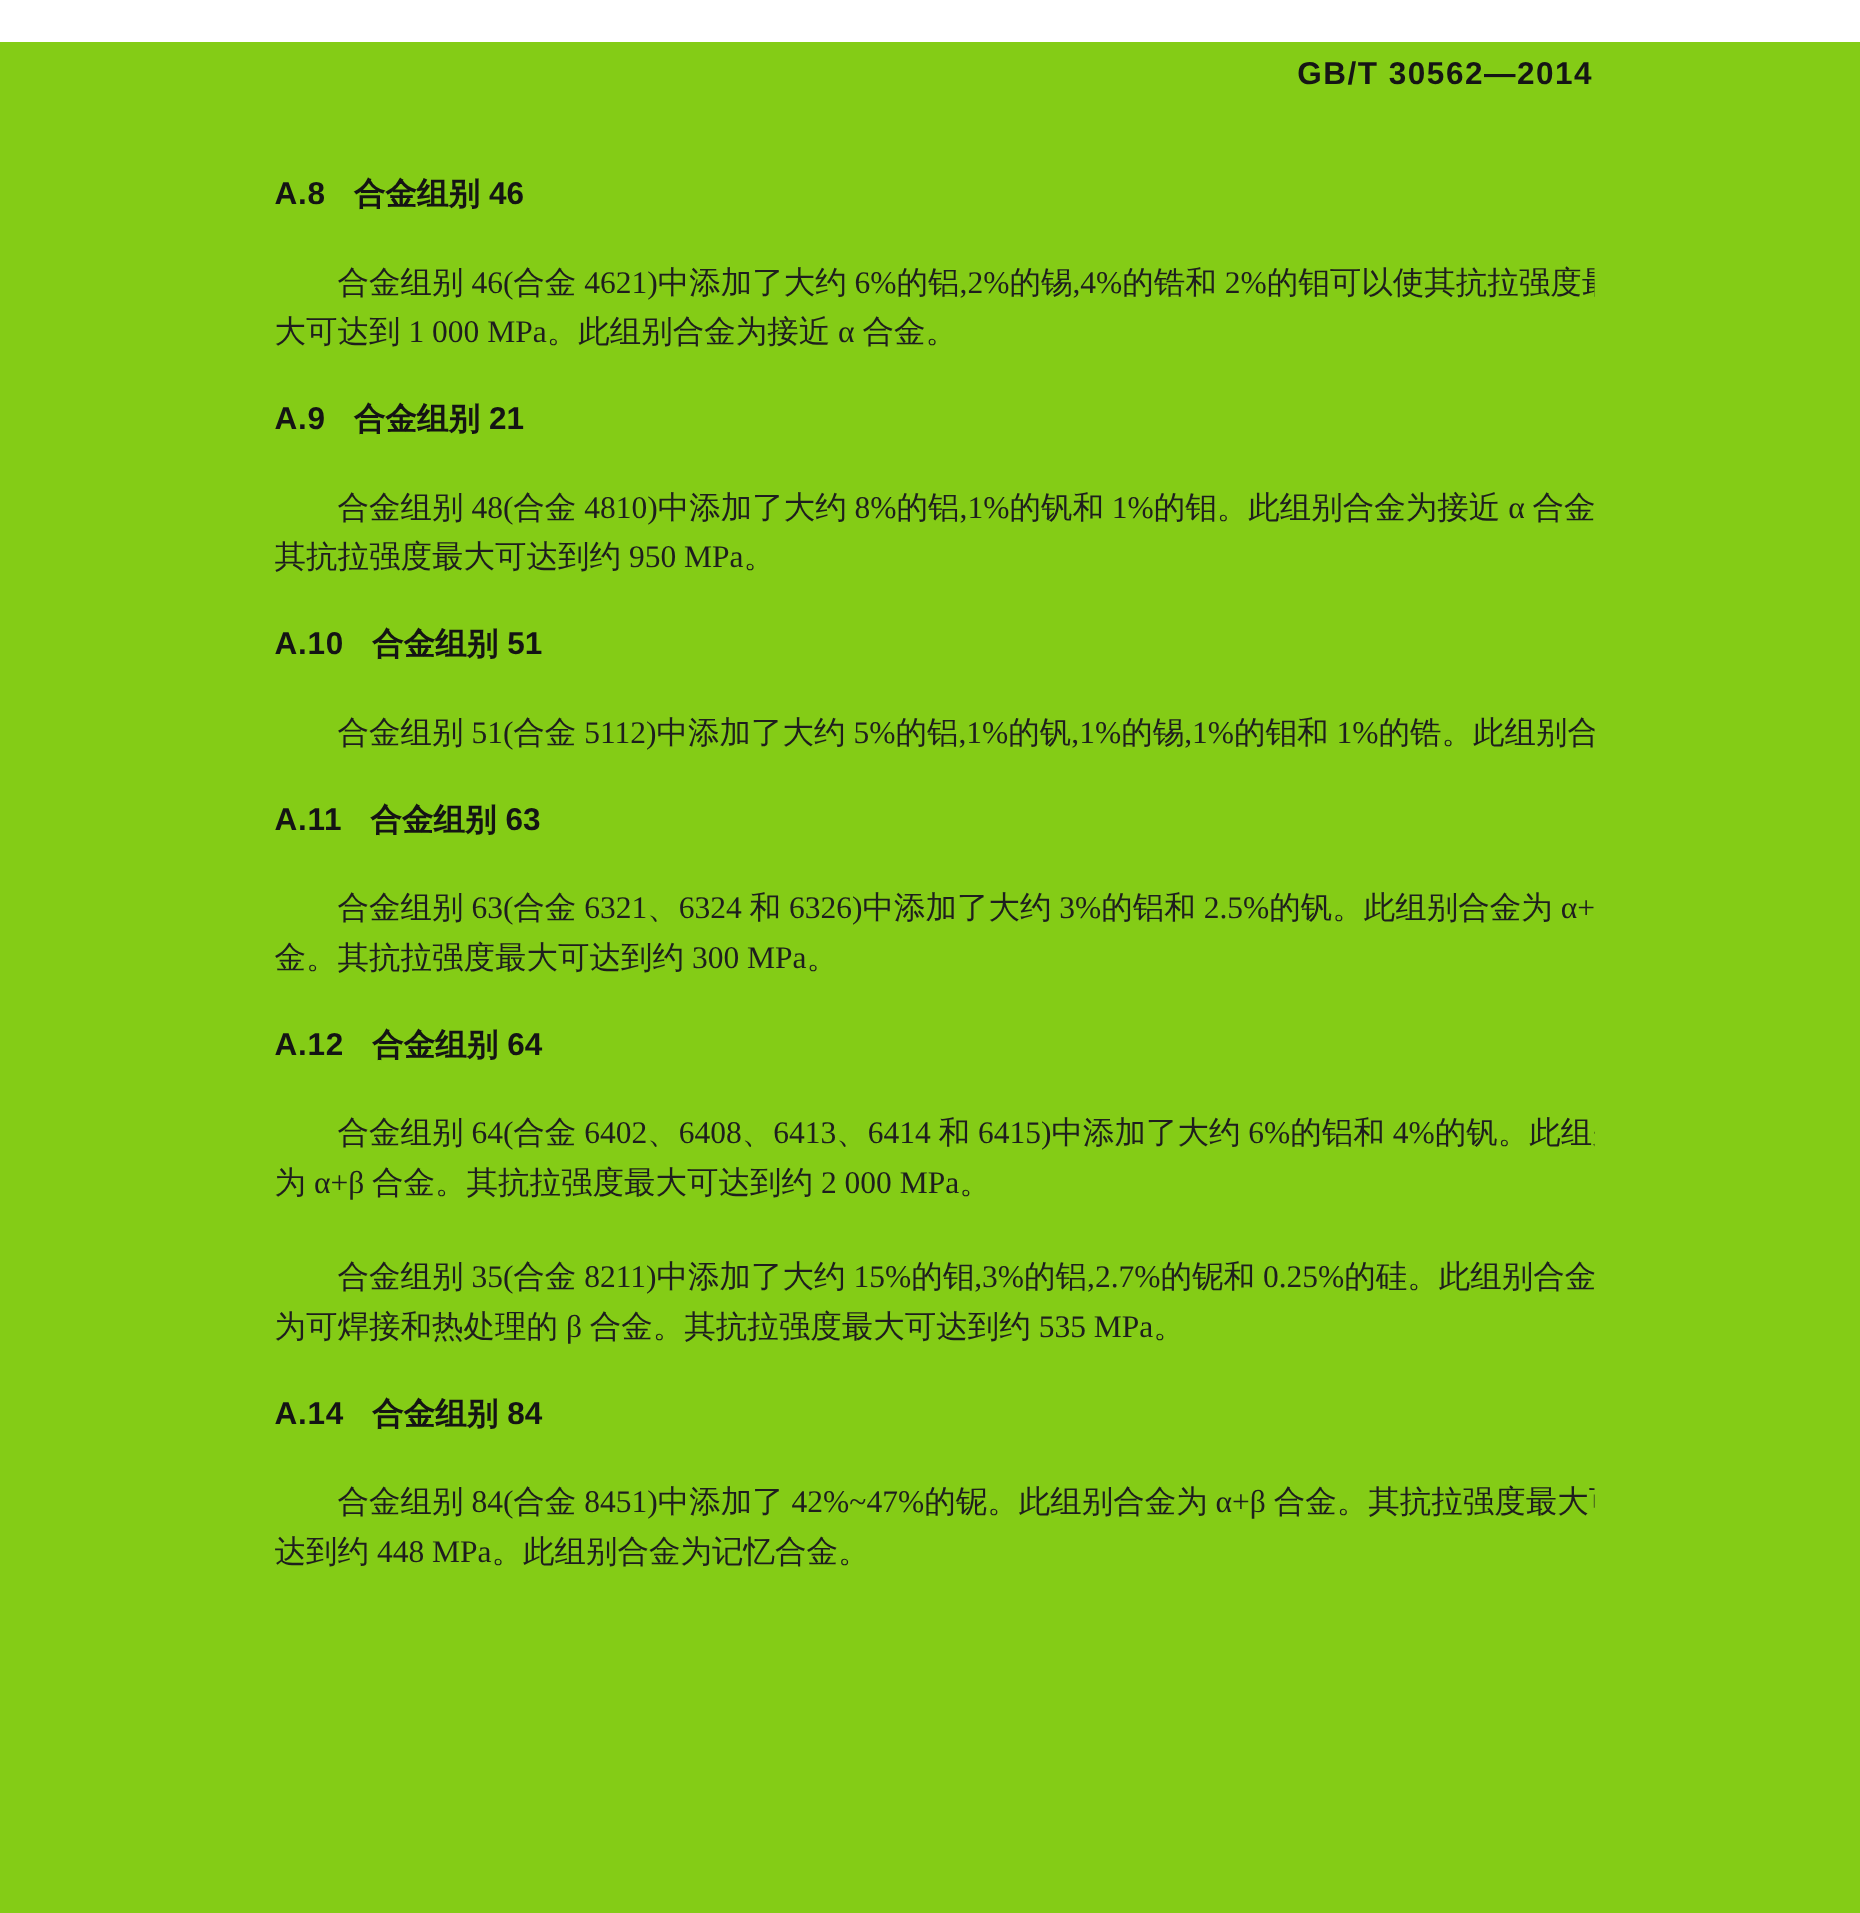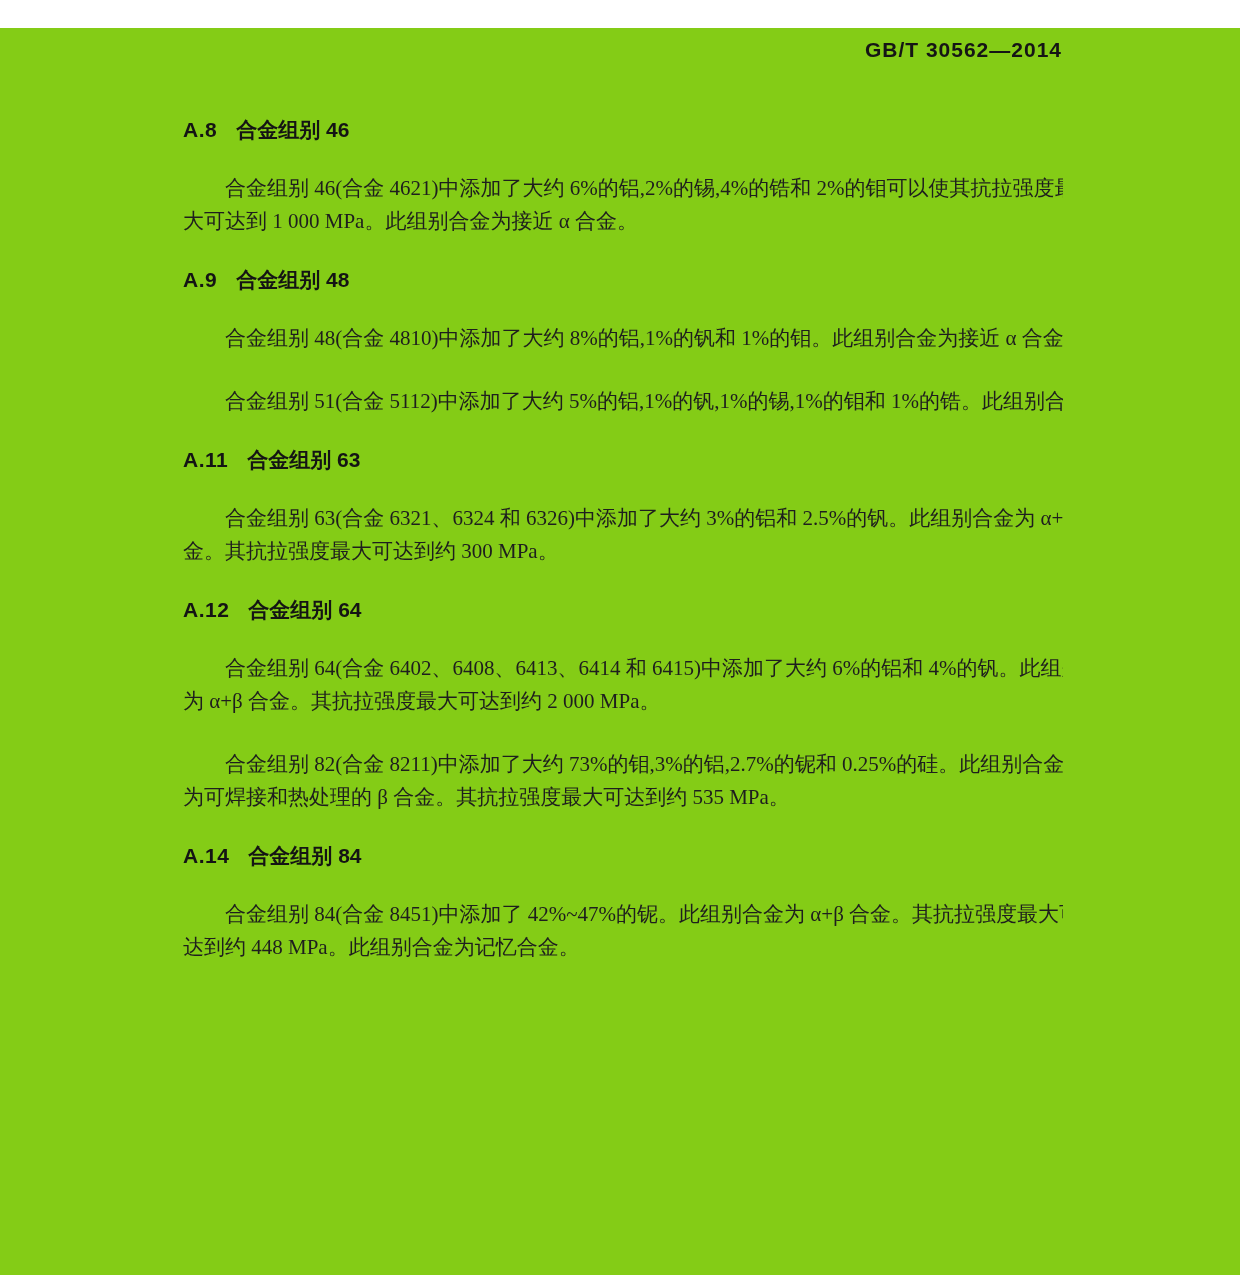--- a/index.html
+++ b/index.html
@@ -84,28 +84,32 @@
         <span class="num">A.8</span><span class="title">合金组别 46</span>
       </div>
       <div class="para">
         <div class="line-first">合金组别 46(合金 4621)中添加了大约 6%的铝,2%的锡,4%的锆和 2%的钼可以使其抗拉强度最</div>
         <div class="line-rest">大可达到 1 000 MPa。此组别合金为接近 α 合金。</div>
       </div>
     </div>
 
     <div class="section">
       <div class="heading">
-        <span class="num">A.9</span><span class="title">合金组别 48</span>
+        <span class="num">A.9</span><span class="title">合金组别 21</span>
       </div>
       <div class="para">
         <div class="line-first">合金组别 48(合金 4810)中添加了大约 8%的铝,1%的钒和 1%的钼。此组别合金为接近 α 合金。</div>
+        <div class="line-rest">其抗拉强度最大可达到约 950 MPa。</div>
       </div>
     </div>
 
     <div class="section">
+      <div class="heading">
+        <span class="num">A.10</span><span class="title">合金组别 51</span>
+      </div>
       <div class="para">
         <div class="line-first">合金组别 51(合金 5112)中添加了大约 5%的铝,1%的钒,1%的锡,1%的钼和 1%的锆。此组别合</div>
       </div>
     </div>
 
     <div class="section">
       <div class="heading">
         <span class="num">A.11</span><span class="title">合金组别 63</span>
       </div>
       <div class="para">
@@ -119,21 +123,21 @@
         <span class="num">A.12</span><span class="title">合金组别 64</span>
       </div>
       <div class="para">
         <div class="line-first">合金组别 64(合金 6402、6408、6413、6414 和 6415)中添加了大约 6%的铝和 4%的钒。此组别合金</div>
         <div class="line-rest">为 α+β 合金。其抗拉强度最大可达到约 2 000 MPa。</div>
       </div>
     </div>
 
     <div class="section">
       <div class="para">
-        <div class="line-first">合金组别 82(合金 8211)中添加了大约 73%的钼,3%的铝,2.7%的铌和 0.25%的硅。此组别合金</div>
+        <div class="line-first">合金组别 35(合金 8211)中添加了大约 15%的钼,3%的铝,2.7%的铌和 0.25%的硅。此组别合金</div>
         <div class="line-rest">为可焊接和热处理的 β 合金。其抗拉强度最大可达到约 535 MPa。</div>
       </div>
     </div>
 
     <div class="section">
       <div class="heading">
         <span class="num">A.14</span><span class="title">合金组别 84</span>
       </div>
       <div class="para">
         <div class="line-first">合金组别 84(合金 8451)中添加了 42%~47%的铌。此组别合金为 α+β 合金。其抗拉强度最大可</div>

